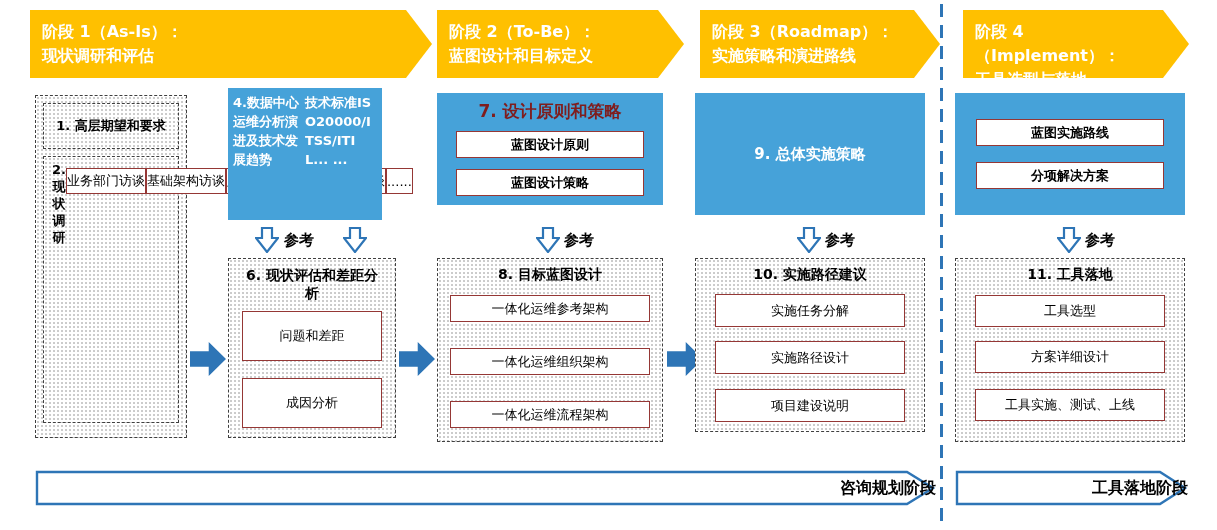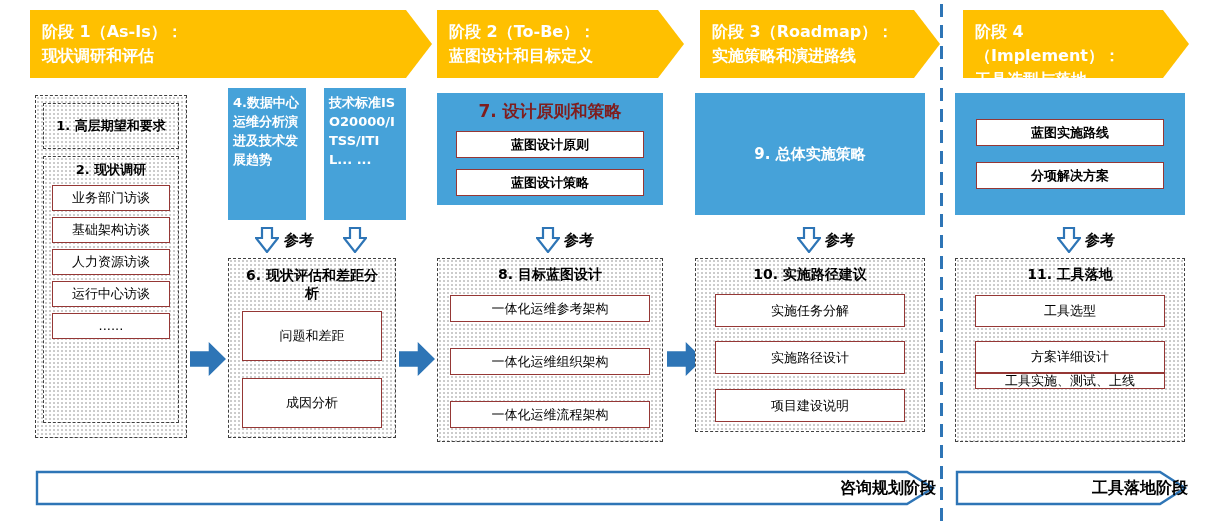--- a/index.html
+++ b/index.html
@@ -65,21 +65,21 @@
   
   .separator {
     position:absolute; left:940px; top:4px; width:3px; height:522px;
     background:repeating-linear-gradient(to bottom, var(--arrow-blue,#2E75B6) 0 13px, transparent 13px 21px);
   }
 
   
   .col1 { padding:7px; }
   .col1 .cap-box { height:46px; display:flex; align-items:center; justify-content:center;
                    font-weight:bold; font-size:13px; text-align:center; flex:none; }
-  .col1 .survey { flex:1; margin:7px 0; padding:5px 8px 6px; display:flex; flex-direction:column; }
+  .col1 .survey { flex:1; margin:7px 0; padding:5px 8px 6px; display:flex; }
   .col1 .survey .item-box { height:26px; margin-top:6px; }
 
   
   .w188 { width:188px; margin-left:auto; margin-right:auto; }
 </style>
 </head>
 <body>
 
 <div class="stage">
 
@@ -112,21 +112,21 @@
       <div class="item-box">运行中心访谈</div>
       <div class="item-box">......</div>
     </div>
   </div>
 
   <div class="arrow-right" style="left:190px;"></div>
 
   <div class="blue-box" style="left:228px;top:88px;width:78px;height:132px;padding:6px 5px;font-size:13px;line-height:1.45;word-break:break-all;">
     <span>4.数据中心运维分析演进及技术发展趋势</span>
   </div>
-  <div class="blue-box" style="left:324px;top:88px;width:82px;height:132px;padding:6px 5px;font-size:13px;line-height:1.45;word-break:break-all;">
+  <div class="blue-box" style="left:300px;top:88px;width:82px;height:132px;padding:6px 5px;font-size:13px;line-height:1.45;word-break:break-all;">
     <span>技术标准ISO20000/ITSS/ITIL... ...</span>
   </div>
 
   <svg class="down-arrow" style="left:255px;top:227px;" viewBox="0 0 24 26">
     <path d="M7 1 L17 1 L17 11 L23 11 L12 25 L1 11 L7 11 Z"></path>
   </svg>
   <div class="ref-label" style="left:284px;top:231px;">参考</div>
   <svg class="down-arrow" style="left:343px;top:227px;" viewBox="0 0 24 26">
     <path d="M7 1 L17 1 L17 11 L23 11 L12 25 L1 11 L7 11 Z"></path>
   </svg>
@@ -184,21 +184,21 @@
 
   <svg class="down-arrow" style="left:1057px;top:227px;" viewBox="0 0 24 26">
     <path d="M7 1 L17 1 L17 11 L23 11 L12 25 L1 11 L7 11 Z"></path>
   </svg>
   <div class="ref-label" style="left:1085px;top:231px;">参考</div>
 
   <div class="panel dashed" style="left:955px;top:258px;width:230px;height:184px;padding:6px 19px;">
     <div class="sec-title">11. 工具落地</div>
     <div class="item-box" style="height:32px;margin-top:12px;">工具选型</div>
     <div class="item-box" style="height:32px;margin-top:14px;">方案详细设计</div>
-    <div class="item-box" style="height:16px;">工具实施、测试、上线</div>
+    <div class="item-box" style="height:32px;margin-top:16px;">工具实施、测试、上线</div>
   </div>
 
   <div class="flow-arrow" style="left:35px;width:901px;">
     <svg width="901" height="36" viewBox="0 0 901 36">
       <polygon points="2,2 872,2 898,18 872,34 2,34"></polygon>
     </svg>
     <span>咨询规划阶段</span>
   </div>
   <div class="flow-arrow" style="left:955px;width:233px;">
     <svg width="233" height="36" viewBox="0 0 233 36">

